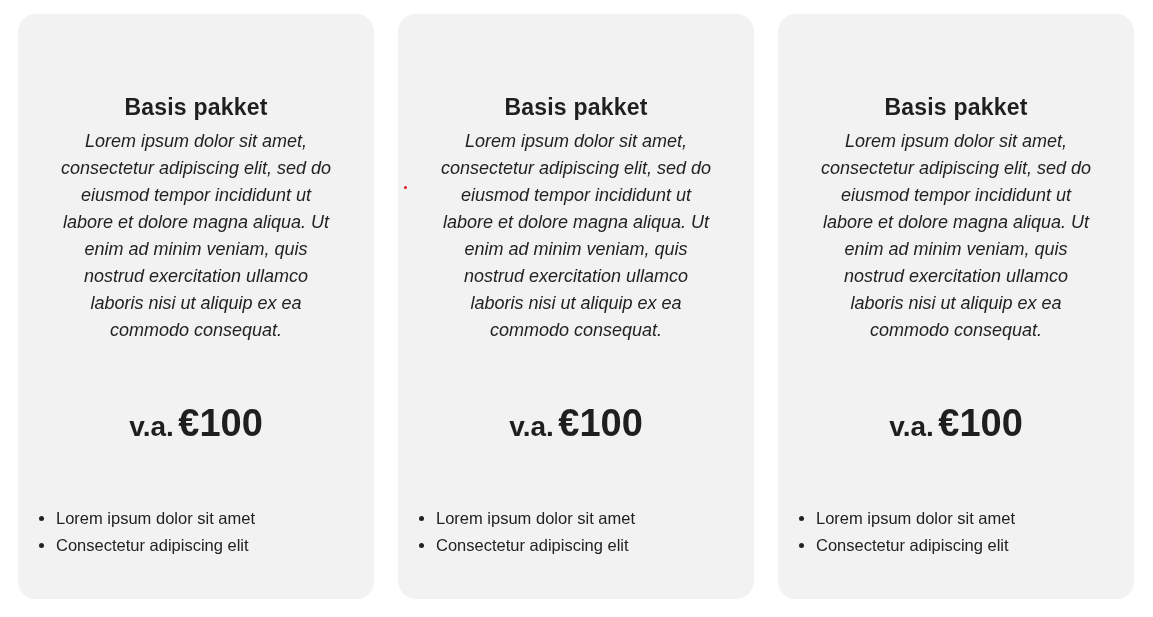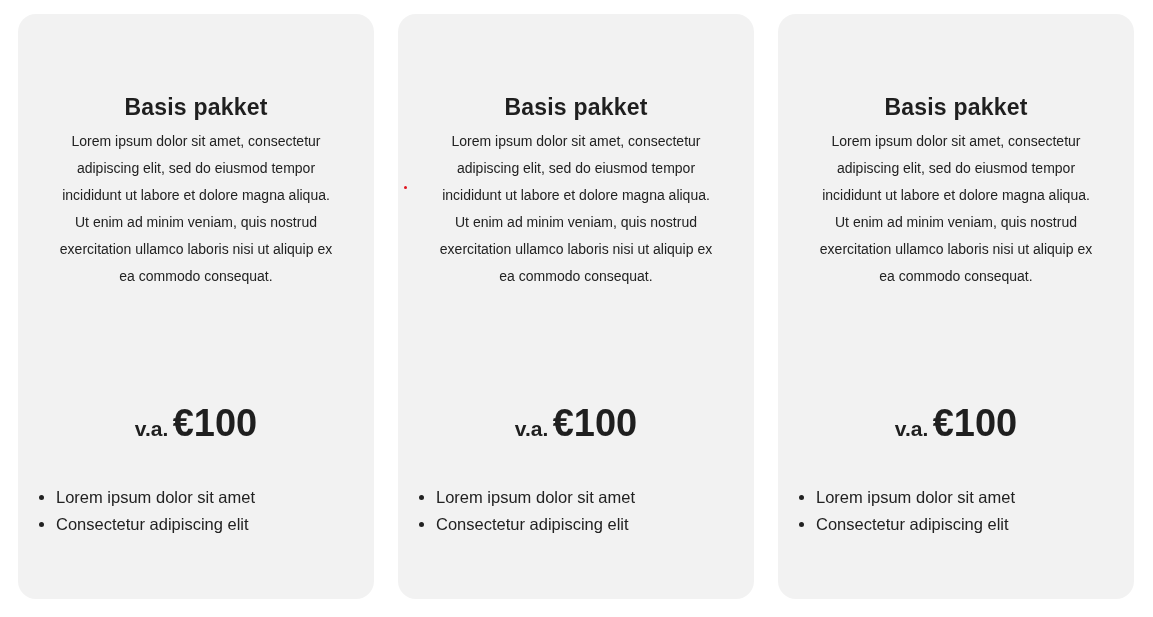--- a/index.html
+++ b/index.html
@@ -4,26 +4,26 @@
 <style>
   html, body { margin: 0; padding: 0; background: #ffffff; }
   body { width: 1153px; height: 617px; position: relative; overflow: hidden;
          font-family: "Liberation Sans", "DejaVu Sans", sans-serif; color: #1f1f1f; }
   .cards { position: absolute; left: 18px; top: 14px; display: flex; gap: 24px; }
   .card { width: 356px; height: 585px; background: #f2f2f2; border-radius: 18px;
           position: relative; box-sizing: border-box; }
   .title { position: absolute; top: 80px; left: 0; right: 0; text-align: center;
            font-size: 23px; font-weight: bold; margin: 0; letter-spacing: 0.2px; }
   .desc { position: absolute; top: 114px; left: 38px; right: 38px; text-align: center;
-          font-size: 14px; line-height: 27px; margin: 0; color: #222; }
+          font-size: 18px; line-height: 27px; margin: 0; color: #222; font-style: italic; }
   .price { position: absolute; top: 388px; left: 0; right: 0; text-align: center; margin: 0;
            font-weight: bold; }
-  .price .prefix { font-size: 21px; }
+  .price .prefix { font-size: 28px; }
   .price .amount { font-size: 38px; }
-  .features { position: absolute; top: 470px; left: 0; margin: 0; padding-left: 38px;
+  .features { position: absolute; top: 491px; left: 0; margin: 0; padding-left: 38px;
               font-size: 16.5px; line-height: 27px; color: #222; }
   .features li { padding-left: 0; }
   .dot { position: absolute; left: 6px; top: 172px; width: 3px; height: 3px; border-radius: 50%;
          background: #e0141e; }
 </style>
 </head>
 <body>
 
 <div class="cards">
   <div class="card">

